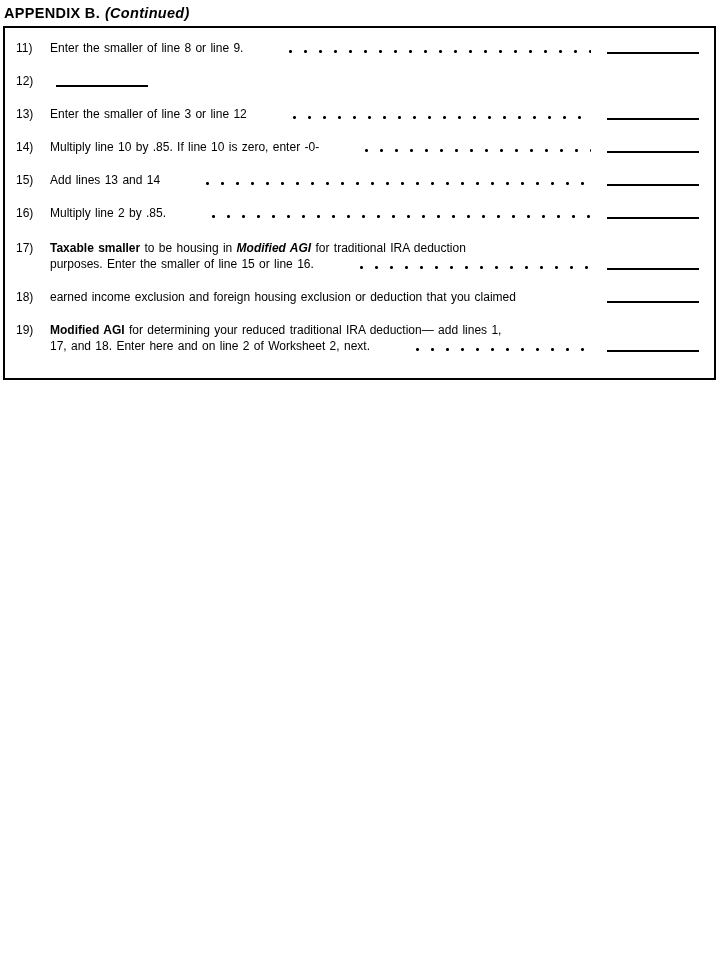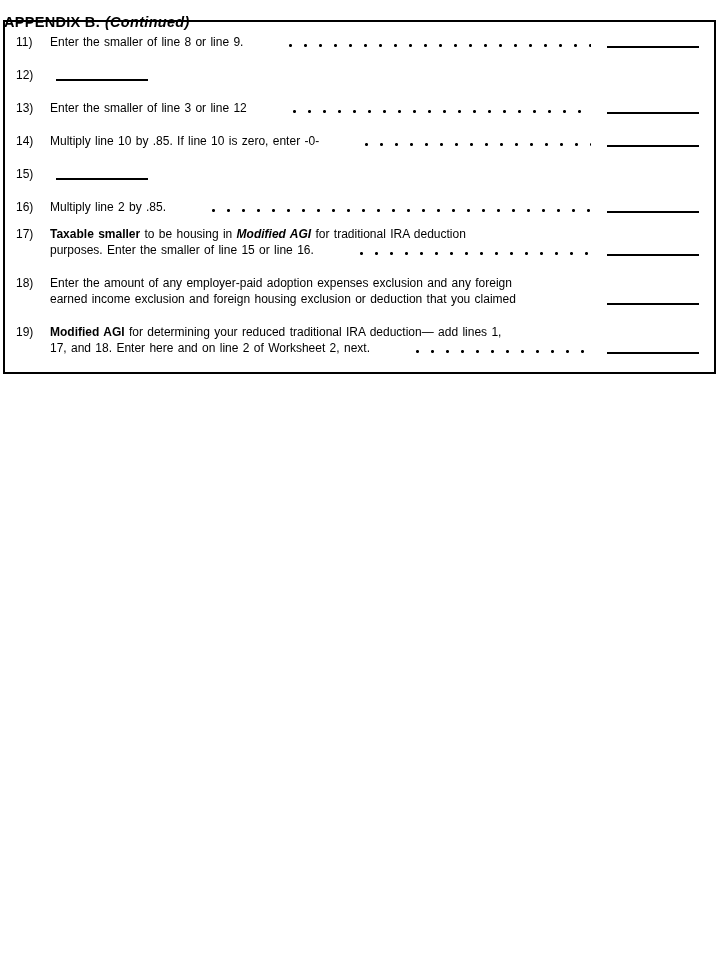--- a/index.html
+++ b/index.html
@@ -10,31 +10,31 @@
   body {
     width: 725px;
     height: 967px;
     font-family: "Liberation Sans", sans-serif;
     color: #000000;
     position: relative;
   }
   .page-title {
     font-size: 14.5px;
     font-weight: bold;
-    padding: 14px 0 0 4px;
+    padding: 5px 0 0 4px;
     letter-spacing: 0.3px;
   }
   .page-title .cont {
     font-style: italic;
     margin-left: 5px;
   }
   .worksheet-box {
     position: absolute;
     left: 3px;
-    top: 20px;
+    top: 26px;
     width: 713px;
     height: 354px;
     border: 2px solid #000000;
     box-sizing: border-box;
     padding: 12px 15px 0 11px;
   }
   .row {
     display: flex;
     align-items: flex-end;
     font-size: 12px;
@@ -70,21 +70,21 @@
   }
   .blank {
     width: 92px;
     flex-shrink: 0;
     height: 2px;
     background: #000000;
     margin-left: 6px;
     margin-bottom: 2px;
   }
   .mb17 { margin-bottom: 17px; }
-  .mb19 { margin-bottom: 11px; }
+  .mb19 { margin-bottom: 19px; }
 </style>
 </head>
 <body>
 
 <div class="page-title">
   <span>APPENDIX B.</span><span class="cont">(Continued)</span>
 </div>
 
 <div class="worksheet-box">
 
@@ -121,20 +121,26 @@
       <div class="tline">
           <span class="t">Multiply line 10 by .85. If line 10 is zero, enter -0-</span>
           <span class="dots"></span>
         </div>
     </div>
     <div class="blank"></div>
   </div>
 
   <div class="row mb17">
     <div class="num">15)</div>
+    <div class="main">
+      <div class="tline">
+          <span class="t">Add lines 13 and 14</span>
+          <span class="dots"></span>
+        </div>
+    </div>
     <div class="blank"></div>
   </div>
 
   <div class="row mb19">
     <div class="num">16)</div>
     <div class="main">
       <div class="tline">
           <span class="t">Multiply line 2 by .85.</span>
           <span class="dots"></span>
         </div>
@@ -153,23 +159,20 @@
           <span class="dots"></span>
         </div>
     </div>
     <div class="blank"></div>
   </div>
 
   <div class="row mb17">
     <div class="num">18)</div>
     <div class="main">
       <div class="tline">
-          <span class="t">Enter the amount of any employer-paid adoption expenses exclusion and any foreign</span>
-        </div>
-      <div class="tline">
           <span class="t">earned income exclusion and foreign housing exclusion or deduction that you claimed</span>
         </div>
     </div>
     <div class="blank"></div>
   </div>
 
   <div class="row">
     <div class="num">19)</div>
     <div class="main">
       <div class="tline">

